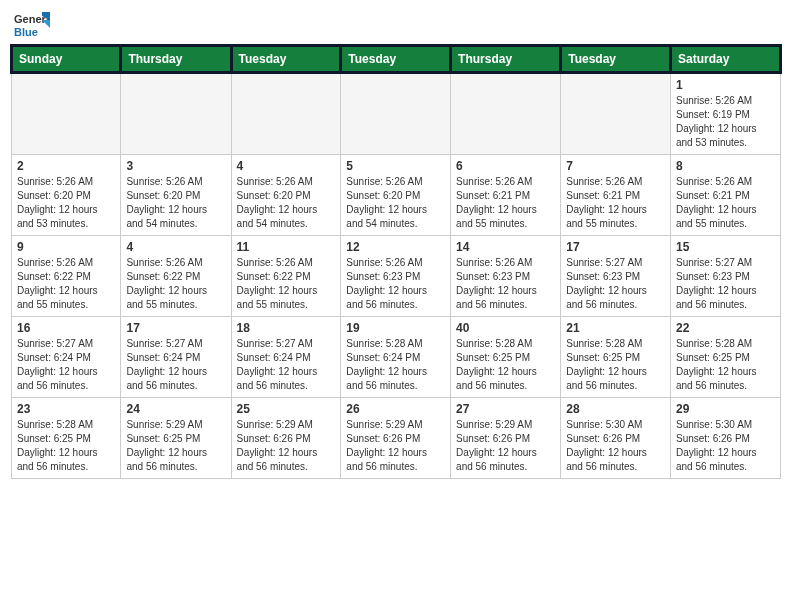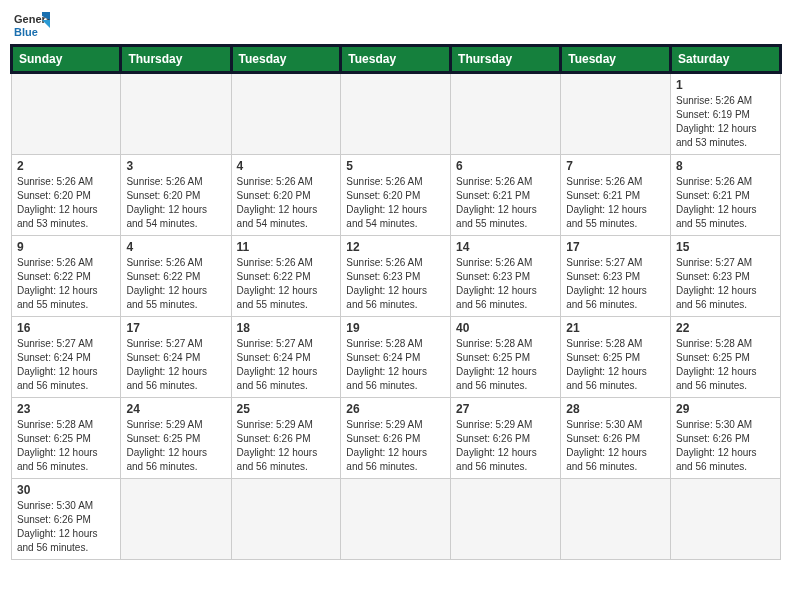--- a/index.html
+++ b/index.html
@@ -324,29 +324,14 @@
 and 56 minutes.</div>
         </td>
         <td>
           <span class="day-number">29</span>
           <div class="day-info" style="white-space: pre-line;">Sunrise: 5:30 AM
 Sunset: 6:26 PM
 Daylight: 12 hours
 and 56 minutes.</div>
         </td>
       </tr>
-      <tr class="week-row">
-        <td>
-          <span class="day-number">30</span>
-          <div class="day-info" style="white-space: pre-line;">Sunrise: 5:30 AM
-Sunset: 6:26 PM
-Daylight: 12 hours
-and 56 minutes.</div>
-        </td>
-        <td class="empty"></td>
-        <td class="empty"></td>
-        <td class="empty"></td>
-        <td class="empty"></td>
-        <td class="empty"></td>
-        <td class="empty"></td>
-      </tr>
     </tbody>
 </table>
 
 </body></html>

